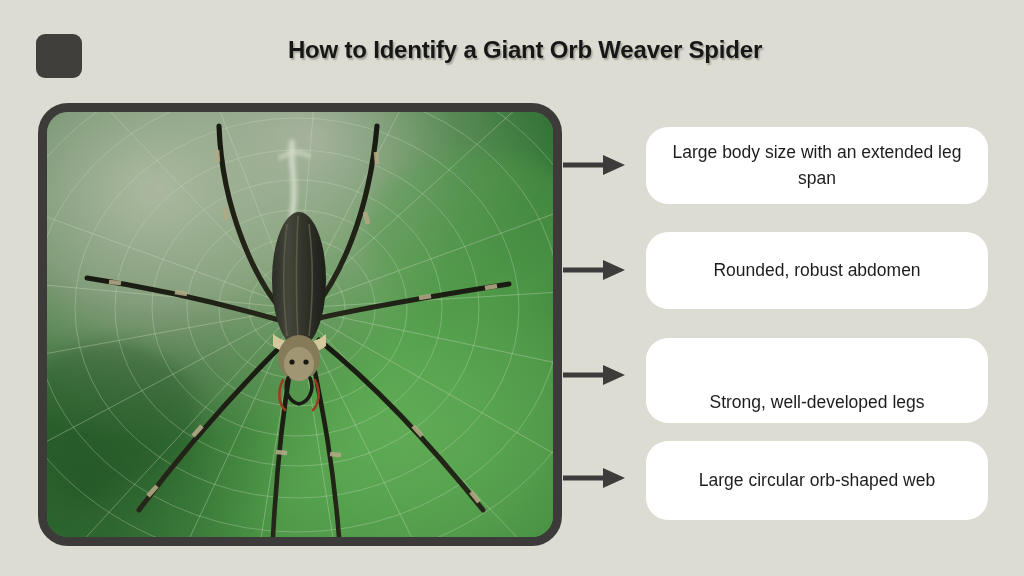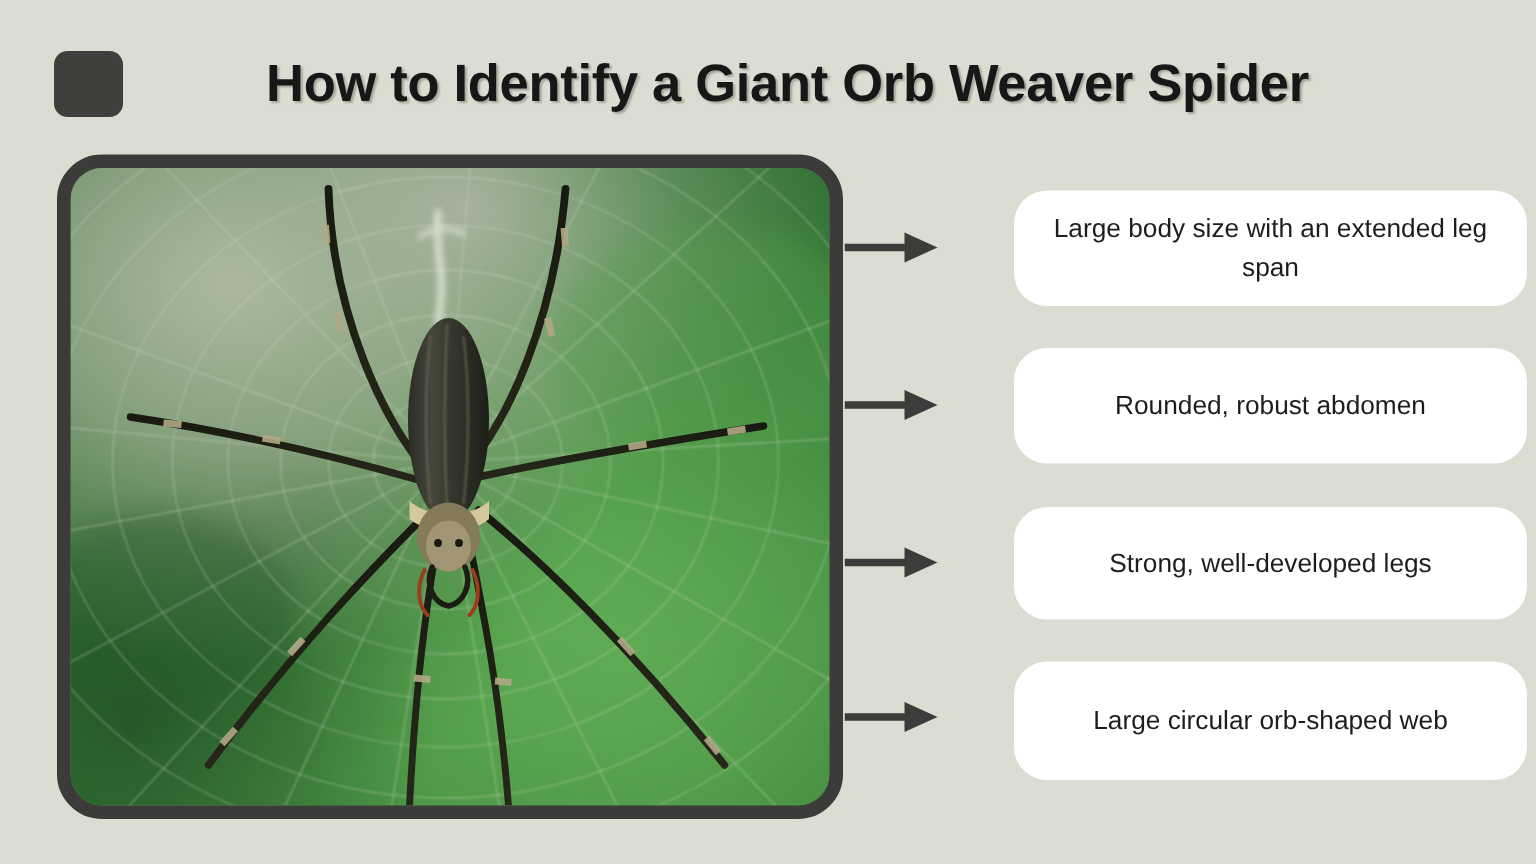--- a/index.html
+++ b/index.html
@@ -26,21 +26,21 @@
     border-radius: 9px;
   }
 
   
   .page-title {
     position: absolute;
     left: 110px;
     top: 36px;
     width: 830px;
     text-align: center;
-    font-size: 35px;
+    font-size: 24px;
     font-weight: bold;
     color: #171717;
     letter-spacing: -0.2px;
     text-shadow: 1.5px 1.5px 1.4px rgba(120,120,112,0.55);
     white-space: nowrap;
   }
 
   
   .photo-frame {
     position: absolute;
@@ -70,39 +70,39 @@
   }
   .arrow svg { display: block; width: 100%; height: 100%; }
   .arrow-1 { top: 152px; }
   .arrow-2 { top: 257px; }
   .arrow-3 { top: 362px; }
   .arrow-4 { top: 465px; }
 
   
   .card {
     position: absolute;
-    left: 676px;
+    left: 646px;
     width: 342px;
     background: #ffffff;
     border-radius: 22px;
     display: flex;
     align-items: center;
     justify-content: center;
     text-align: center;
     box-sizing: border-box;
     padding: 8px 26px;
   }
   .card-text {
     font-size: 17.5px;
     color: #1d1d1d;
     line-height: 1.45;
   }
   .card-1 { top: 127px; height: 77px; }
   .card-2 { top: 232px; height: 77px; justify-content: center; }
-  .card-3 { top: 338px; height: 75px; }
+  .card-3 { top: 338px; height: 85px; align-items: flex-end; }
   .card-4 { top: 441px; height: 79px; }
 </style>
 </head>
 <body>
 
 <div class="logo-mark"></div>
 
 <div class="page-title">How to Identify a Giant Orb Weaver Spider</div>
 
 <div class="photo-frame">

